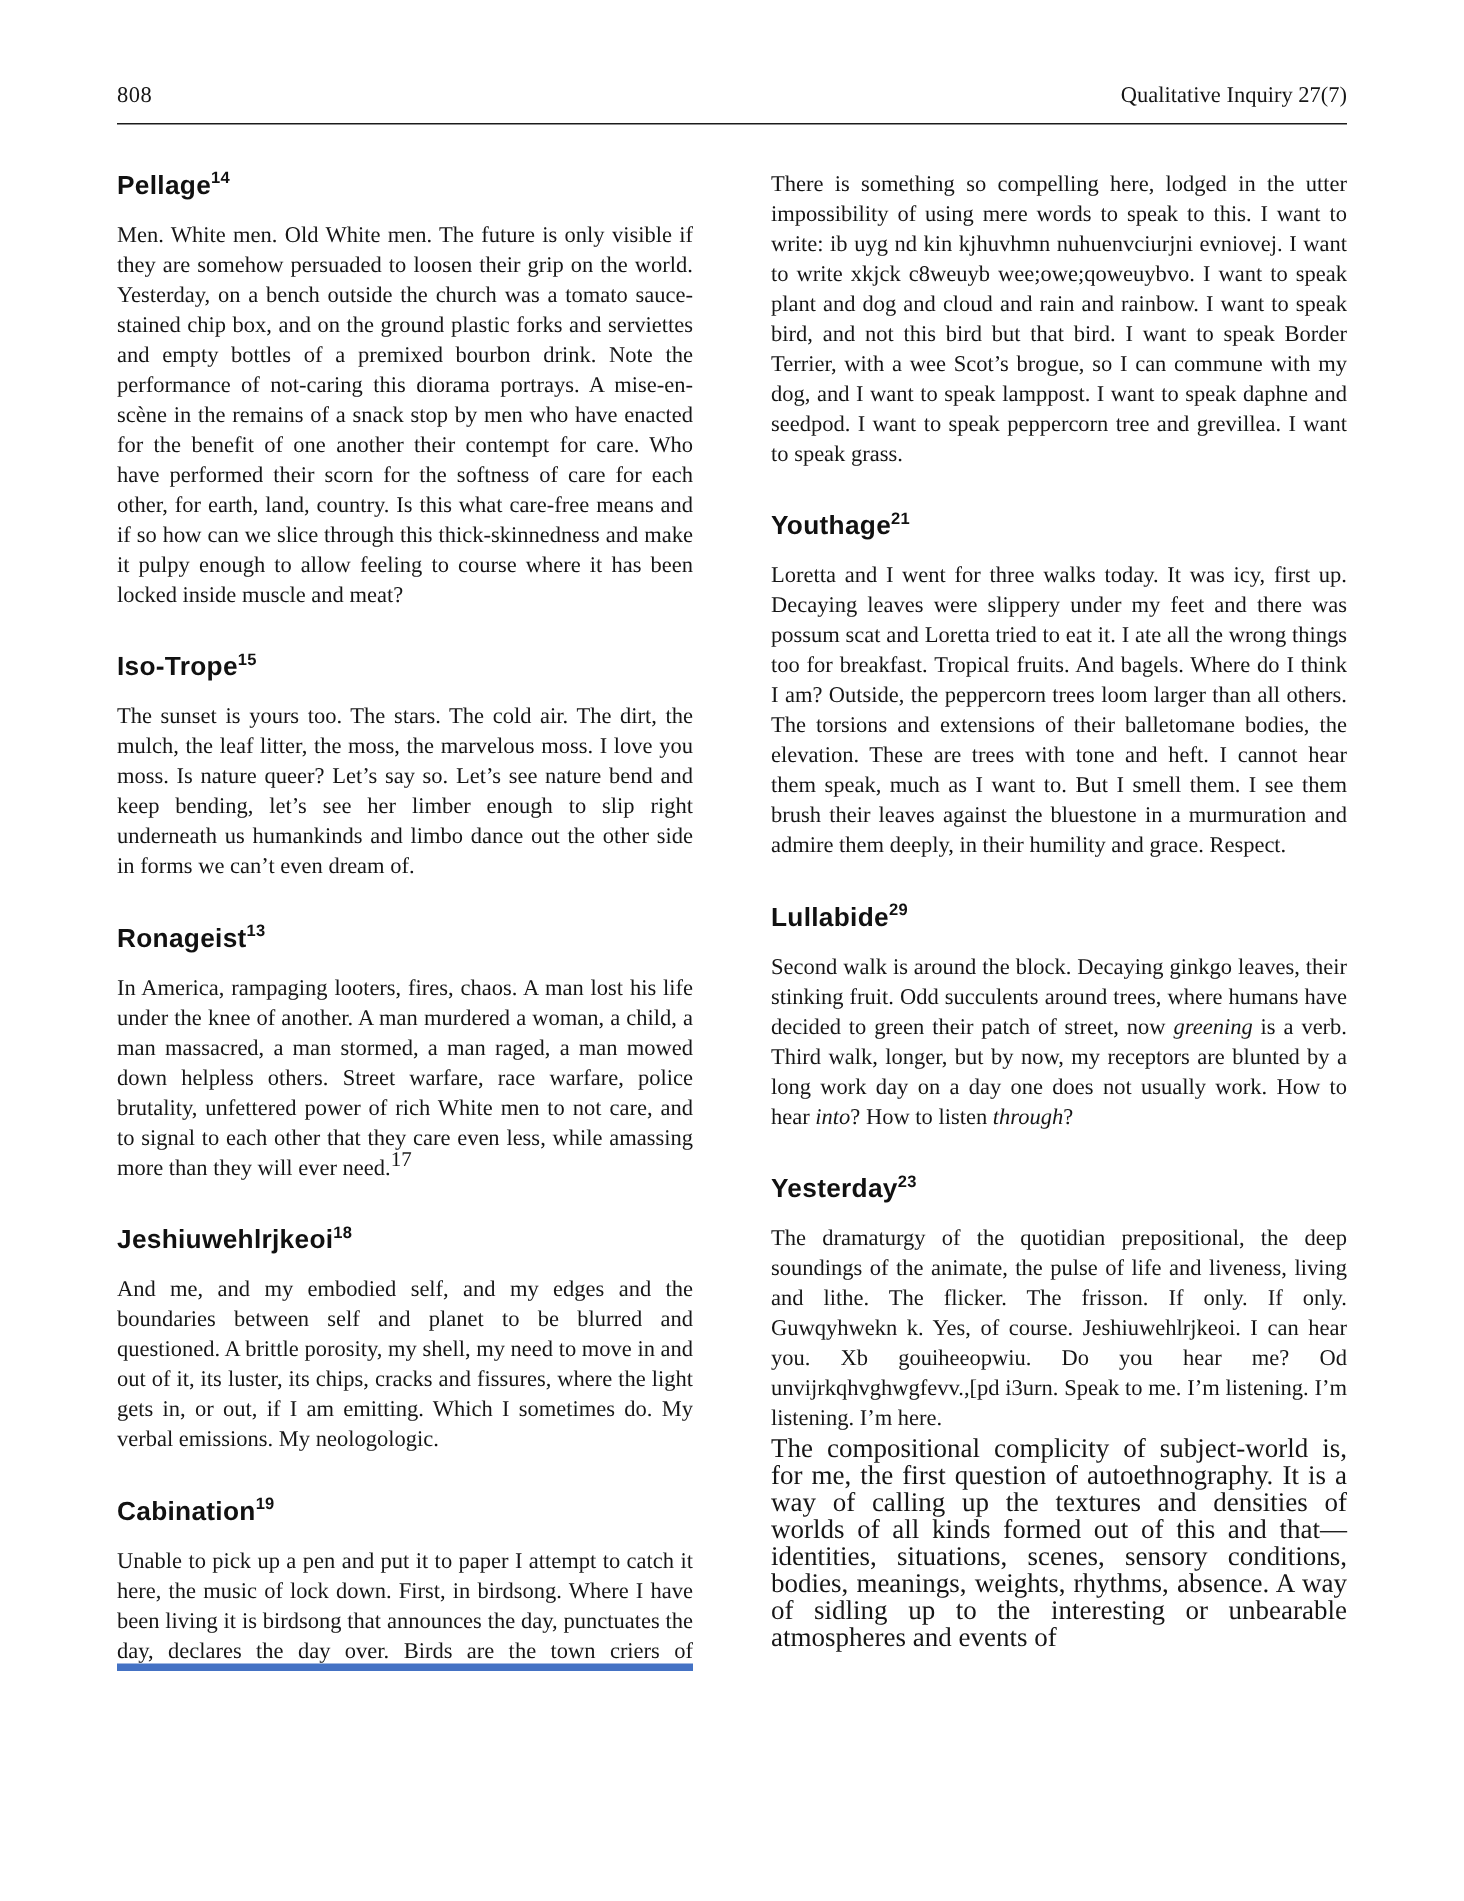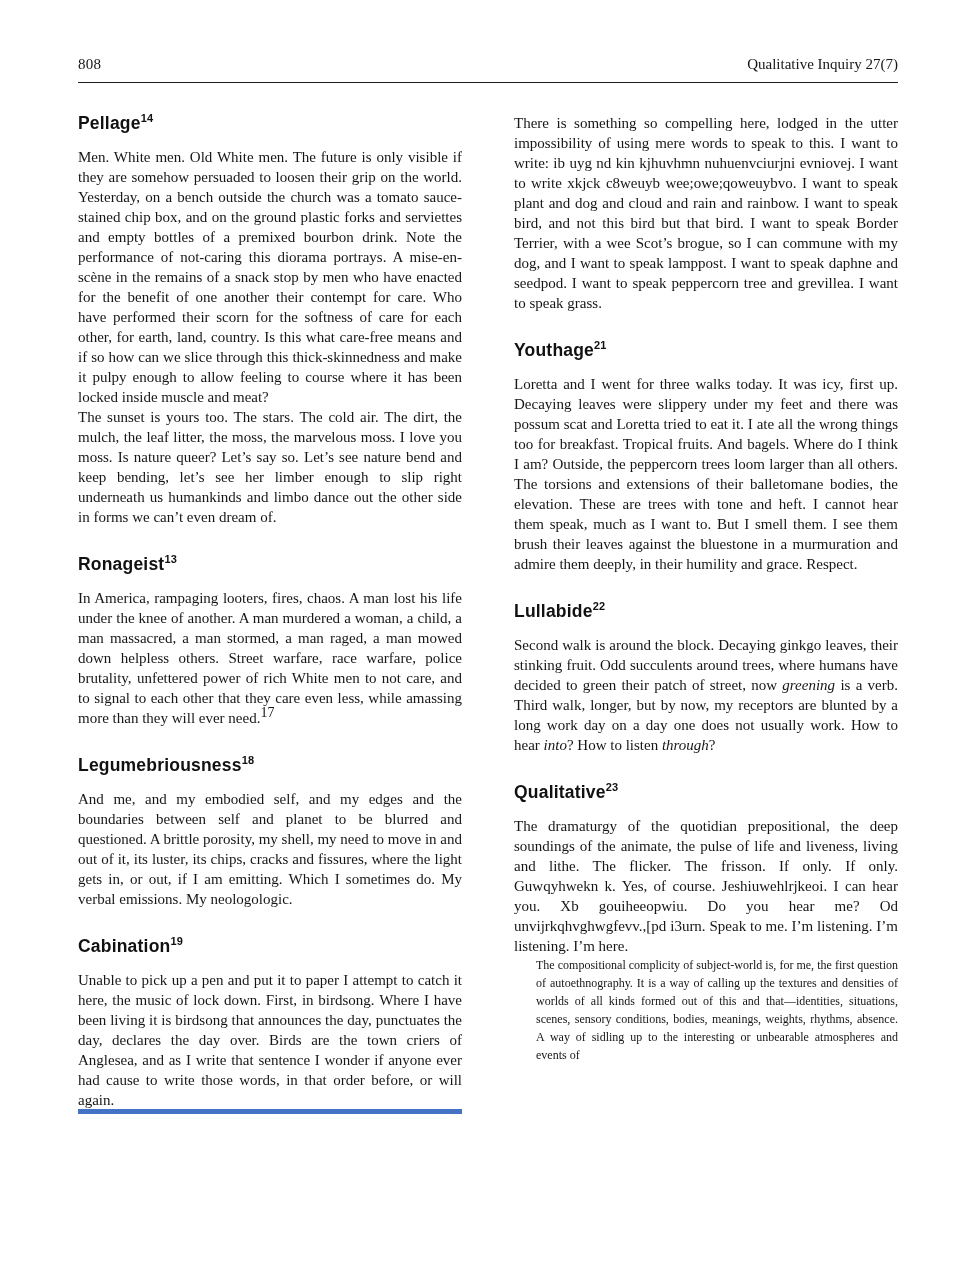--- a/index.html
+++ b/index.html
@@ -52,23 +52,22 @@
     vertical-align: super;
   }
   .section-body {
     font-size: 15px;
     line-height: 20px;
     text-align: justify;
     text-justify: inter-word;
   }
   .section-body sup { font-size: 14px; line-height: 0; }
   .article-section.extract .section-body {
-    font-size: 12px;
+    font-size: 18px;
     line-height: 18px;
-    margin-left: 22px;
   }
   .bottom-bar {
     position: absolute;
     left: 78px;
     bottom: 0;
     width: 384px;
     height: 5px;
     background: #4472c4;
   }
 </style>
@@ -86,30 +85,31 @@
   <main class="columns">
 
     <div class="column">
 
       <section class="article-section">
         <h2 class="section-title"><span>Pellage</span><sup class="title-note">14</sup></h2>
         <p class="section-body"><span>Men. White men. Old White men. The future is only visible if they are somehow persuaded to loosen their grip on the world. Yesterday, on a bench outside the church was a tomato sauce-stained chip box, and on the ground plastic forks and serviettes and empty bottles of a premixed bourbon drink. Note the performance of not-caring this diorama portrays. A mise-en-scène in the remains of a snack stop by men who have enacted for the benefit of one another their contempt for care. Who have performed their scorn for the softness of care for each other, for earth, land, country. Is this what care-free means and if so how can we slice through this thick-skinnedness and make it pulpy enough to allow feeling to course where it has been locked inside muscle and meat?</span></p>
       </section>
 
       <section class="article-section">
+        <h2 class="section-title"><span>Iso-Trope</span><sup class="title-note">15</sup></h2>
         <p class="section-body"><span>The sunset is yours too. The stars. The cold air. The dirt, the mulch, the leaf litter, the moss, the marvelous moss. I love you moss. Is nature queer? Let’s say so. Let’s see nature bend and keep bending, let’s see her limber enough to slip right underneath us humankinds and limbo dance out the other side in forms we can’t even dream of.</span></p>
       </section>
 
       <section class="article-section">
         <h2 class="section-title"><span>Ronageist</span><sup class="title-note">13</sup></h2>
         <p class="section-body"><span>In America, rampaging looters, fires, chaos. A man lost his life under the knee of another. A man murdered a woman, a child, a man massacred, a man stormed, a man raged, a man mowed down helpless others. Street warfare, race warfare, police brutality, unfettered power of rich White men to not care, and to signal to each other that they care even less, while amassing more than they will ever need.</span><sup>17</sup></p>
       </section>
 
       <section class="article-section">
-        <h2 class="section-title"><span>Legumebriousness</span><sup class="title-note">18</sup></h2>
+        <h2 class="section-title"><span>Jeshiuwehlrjkeoi</span><sup class="title-note">18</sup></h2>
         <p class="section-body"><span>And me, and my embodied self, and my edges and the boundaries between self and planet to be blurred and questioned. A brittle porosity, my shell, my need to move in and out of it, its luster, its chips, cracks and fissures, where the light gets in, or out, if I am emitting. Which I sometimes do. My verbal emissions. My neologologic.</span></p>
       </section>
 
       <section class="article-section">
         <h2 class="section-title"><span>Cabination</span><sup class="title-note">19</sup></h2>
         <p class="section-body"><span>Unable to pick up a pen and put it to paper I attempt to catch it here, the music of lock down. First, in birdsong. Where I have been living it is birdsong that announces the day, punctuates the day, declares the day over. Birds are the town criers of Anglesea, and as I write that sentence I wonder if anyone ever had cause to write those words, in that order before, or will again.</span></p>
       </section>
 
     </div>
 
@@ -118,26 +118,26 @@
       <section class="article-section">
         <p class="section-body"><span>There is something so compelling here, lodged in the utter impossibility of using mere words to speak to this. I want to write: ib uyg nd kin kjhuvhmn nuhuenvciurjni evniovej. I want to write xkjck c8weuyb wee;owe;qoweuybvo. I want to speak plant and dog and cloud and rain and rainbow. I want to speak bird, and not this bird but that bird. I want to speak Border Terrier, with a wee Scot’s brogue, so I can commune with my dog, and I want to speak lamppost. I want to speak daphne and seedpod. I want to speak peppercorn tree and grevillea. I want to speak grass.</span></p>
       </section>
 
       <section class="article-section">
         <h2 class="section-title"><span>Youthage</span><sup class="title-note">21</sup></h2>
         <p class="section-body"><span>Loretta and I went for three walks today. It was icy, first up. Decaying leaves were slippery under my feet and there was possum scat and Loretta tried to eat it. I ate all the wrong things too for breakfast. Tropical fruits. And bagels. Where do I think I am? Outside, the peppercorn trees loom larger than all others. The torsions and extensions of their balletomane bodies, the elevation. These are trees with tone and heft. I cannot hear them speak, much as I want to. But I smell them. I see them brush their leaves against the bluestone in a murmuration and admire them deeply, in their humility and grace. Respect.</span></p>
       </section>
 
       <section class="article-section">
-        <h2 class="section-title"><span>Lullabide</span><sup class="title-note">22</sup></h2>
+        <h2 class="section-title"><span>Lullabide</span><sup class="title-note">29</sup></h2>
         <p class="section-body"><span>Second walk is around the block. Decaying ginkgo leaves, their stinking fruit. Odd succulents around trees, where humans have decided to green their patch of street, now </span><i>greening</i><span> is a verb. Third walk, longer, but by now, my receptors are blunted by a long work day on a day one does not usually work. How to hear </span><i>into</i><span>? How to listen </span><i>through</i><span>?</span></p>
       </section>
 
       <section class="article-section">
-        <h2 class="section-title"><span>Qualitative</span><sup class="title-note">23</sup></h2>
+        <h2 class="section-title"><span>Yesterday</span><sup class="title-note">23</sup></h2>
         <p class="section-body"><span>The dramaturgy of the quotidian prepositional, the deep soundings of the animate, the pulse of life and liveness, living and lithe. The flicker. The frisson. If only. If only. Guwqyhwekn k. Yes, of course. Jeshiuwehlrjkeoi. I can hear you. Xb gouiheeopwiu. Do you hear me? Od unvijrkqhvghwgfevv.,[pd i3urn. Speak to me. I’m listening. I’m listening. I’m here.</span></p>
       </section>
 
       <section class="article-section extract">
         <p class="section-body"><span>The compositional complicity of subject-world is, for me, the first question of autoethnography. It is a way of calling up the textures and densities of worlds of all kinds formed out of this and that—identities, situations, scenes, sensory conditions, bodies, meanings, weights, rhythms, absence. A way of sidling up to the interesting or unbearable atmospheres and events of</span></p>
       </section>
 
     </div>
 
   </main>

